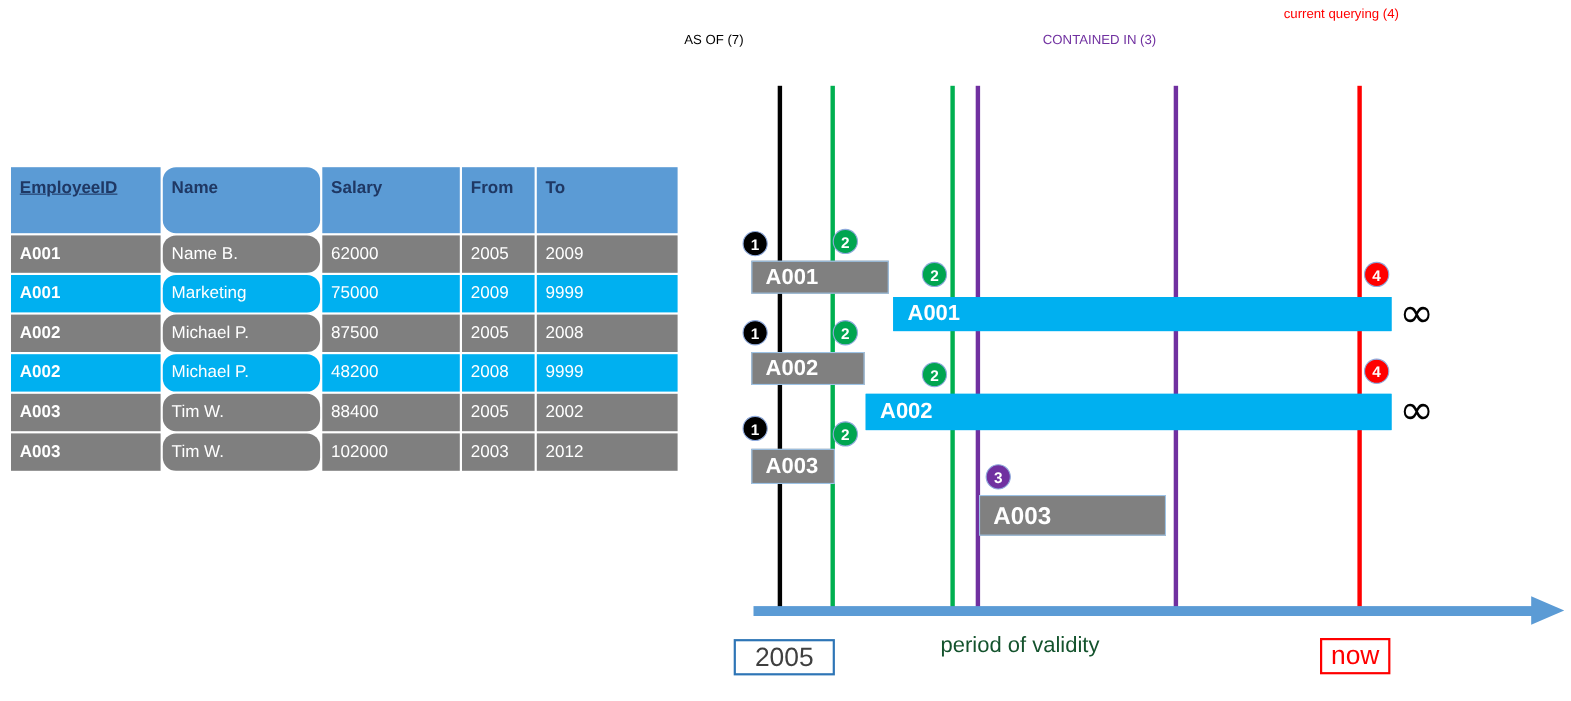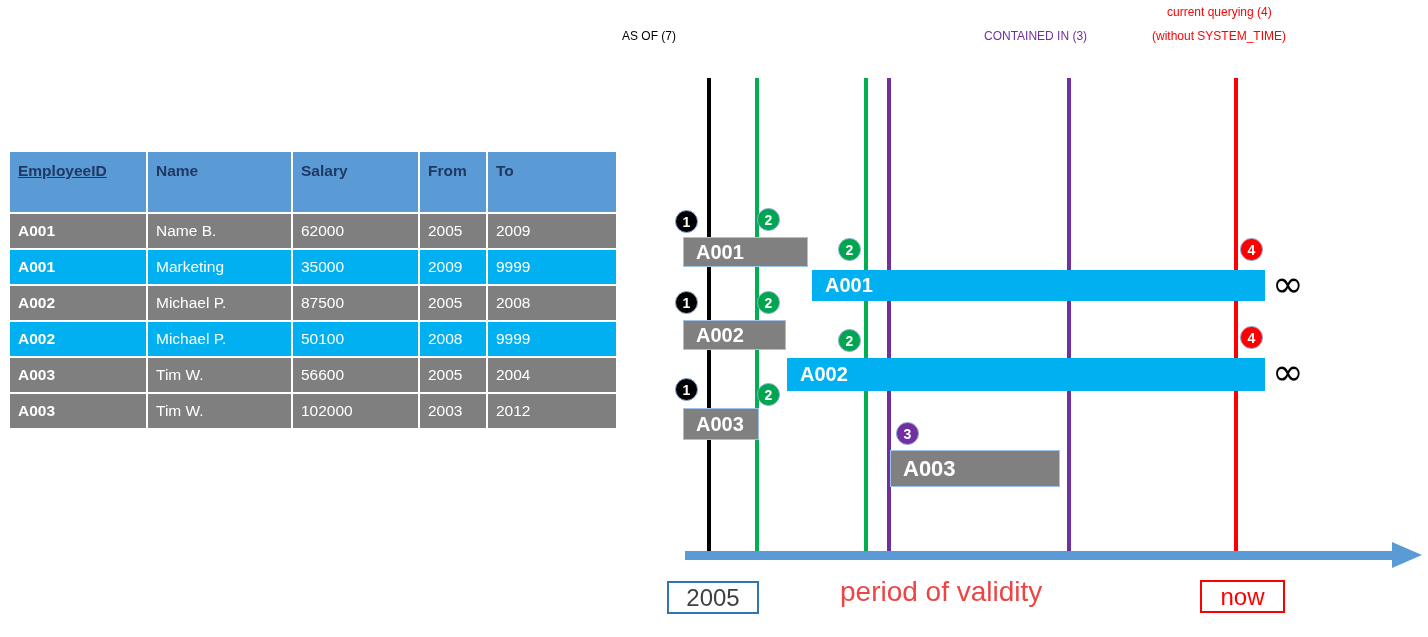--- a/index.html
+++ b/index.html
@@ -26,21 +26,21 @@
     color:#1F3864;
     font-weight:bold;
     height:60px;
     vertical-align:top;
     padding-top:10px;
   }
   #emp-table thead th.k span{text-decoration:underline;}
   #emp-table tbody tr.gray td{background:#7F7F7F;color:#ffffff;}
   #emp-table tbody tr.cyan td{background:#00B0F0;color:#ffffff;}
   #emp-table tbody td.idcell{font-weight:bold;}
-  .c-id{width:136px;} .c-name{width:143px;} .c-sal{width:125px;}
+  .c-id{width:136px;} .c-name{width:143px;border-radius:12px;} .c-sal{width:125px;}
   .c-from{width:66px;margin-top:12px;} .c-to{width:128px;margin-top:36px;}
 
   
   #diagram{position:absolute;left:0;top:0;width:1428px;height:637px;}
 
   .vline{position:absolute;width:4px;}
   .vline.black{background:#000000;}
   .vline.green{background:#00B050;}
   .vline.purple{background:#7030A0;}
   .vline.red{background:#FF0000;}
@@ -71,21 +71,21 @@
   .axis-line{position:absolute;height:9px;background:#5B9BD5;}
   .axis-arrow{position:absolute;width:0;height:0;
     border-top:13px solid transparent;border-bottom:13px solid transparent;
     border-left:30px solid #5B9BD5;}
 
   .tagbox{position:absolute;box-sizing:border-box;background:#ffffff;
     display:flex;align-items:center;justify-content:center;font-size:24px;}
   .tagbox.blue{border:2px solid #2E75B6;color:#404040;}
   .tagbox.red{border:2px solid #FF0000;color:#FF0000;}
 
-  .axis-title{position:absolute;font-size:28px;color:#ef4444;white-space:nowrap;}
+  .axis-title{position:absolute;font-size:20px;color:#14532d;white-space:nowrap;margin-left:15px;}
 </style>
 </head>
 <body>
 
 <table id="emp-table">
   <thead>
     <tr>
       <th class="k c-id"><span>EmployeeID</span></th>
       <th class="c-name"><span>Name</span></th>
       <th class="c-sal"><span>Salary</span></th>
@@ -97,61 +97,60 @@
       <tr class="gray">
         <td class="c-id idcell">A001</td>
         <td class="c-name">Name  B.</td>
         <td class="c-sal">62000</td>
         <td class="c-from">2005</td>
         <td class="c-to">2009</td>
       </tr>
       <tr class="cyan">
         <td class="c-id idcell">A001</td>
         <td class="c-name">Marketing</td>
-        <td class="c-sal">35000</td>
+        <td class="c-sal">75000</td>
         <td class="c-from">2009</td>
         <td class="c-to">9999</td>
       </tr>
       <tr class="gray">
         <td class="c-id idcell">A002</td>
         <td class="c-name">Michael P.</td>
         <td class="c-sal">87500</td>
         <td class="c-from">2005</td>
         <td class="c-to">2008</td>
       </tr>
       <tr class="cyan">
         <td class="c-id idcell">A002</td>
         <td class="c-name">Michael P.</td>
-        <td class="c-sal">50100</td>
+        <td class="c-sal">48200</td>
         <td class="c-from">2008</td>
         <td class="c-to">9999</td>
       </tr>
       <tr class="gray">
         <td class="c-id idcell">A003</td>
         <td class="c-name">Tim W.</td>
-        <td class="c-sal">56600</td>
+        <td class="c-sal">88400</td>
         <td class="c-from">2005</td>
-        <td class="c-to">2004</td>
+        <td class="c-to">2002</td>
       </tr>
       <tr class="gray">
         <td class="c-id idcell">A003</td>
         <td class="c-name">Tim W.</td>
         <td class="c-sal">102000</td>
         <td class="c-from">2003</td>
         <td class="c-to">2012</td>
       </tr>
     </tbody>
 </table>
 
 <div id="diagram">
 
   <div class="hdr black" style="left:622px;top:30px;">AS OF (7)</div>
-  <div class="hdr purple" style="left:984px;top:30px;text-align:right;">CONTAINED IN (3)</div>
+  <div class="hdr purple" style="left:948px;top:30px;text-align:right;">CONTAINED IN (3)</div>
   <div class="hdr red" style="left:1167px;top:6px;">current querying (4)</div>
-  <div class="hdr red" style="left:1152px;top:30px;">(without SYSTEM_TIME)</div>
 
   <div class="vline black" style="left:707px;top:78px;height:482px;"></div>
   <div class="vline green" style="left:755px;top:78px;height:482px;"></div>
   <div class="vline green" style="left:864px;top:78px;height:482px;"></div>
   <div class="vline purple" style="left:887px;top:78px;height:482px;"></div>
   <div class="vline purple" style="left:1067px;top:78px;height:482px;"></div>
   <div class="vline red" style="left:1234px;top:78px;height:482px;"></div>
 
   <div class="badge b1" style="left:675px;top:210px;">1</div>
   <div class="badge b2" style="left:757px;top:208px;">2</div>
@@ -188,15 +187,15 @@
   <div class="badge b3" style="left:896px;top:422px;">3</div>
   <div class="bar gray" style="left:890px;top:450px;width:170px;height:37px;font-size:22px;">
     <span>A003</span>
   </div>
 
   <div class="axis-line" style="left:685px;top:551px;width:710px;"></div>
   <div class="axis-arrow" style="left:1392px;top:542px;"></div>
 
   <div class="tagbox blue" style="left:667px;top:581px;width:92px;height:33px;">2005</div>
   <div class="axis-title" style="left:840px;top:576px;">period of validity</div>
-  <div class="tagbox red" style="left:1200px;top:580px;width:85px;height:33px;">now</div>
+  <div class="tagbox red" style="left:1200px;top:580px;width:64px;height:33px;">now</div>
 
 </div>
 
 </body></html>

